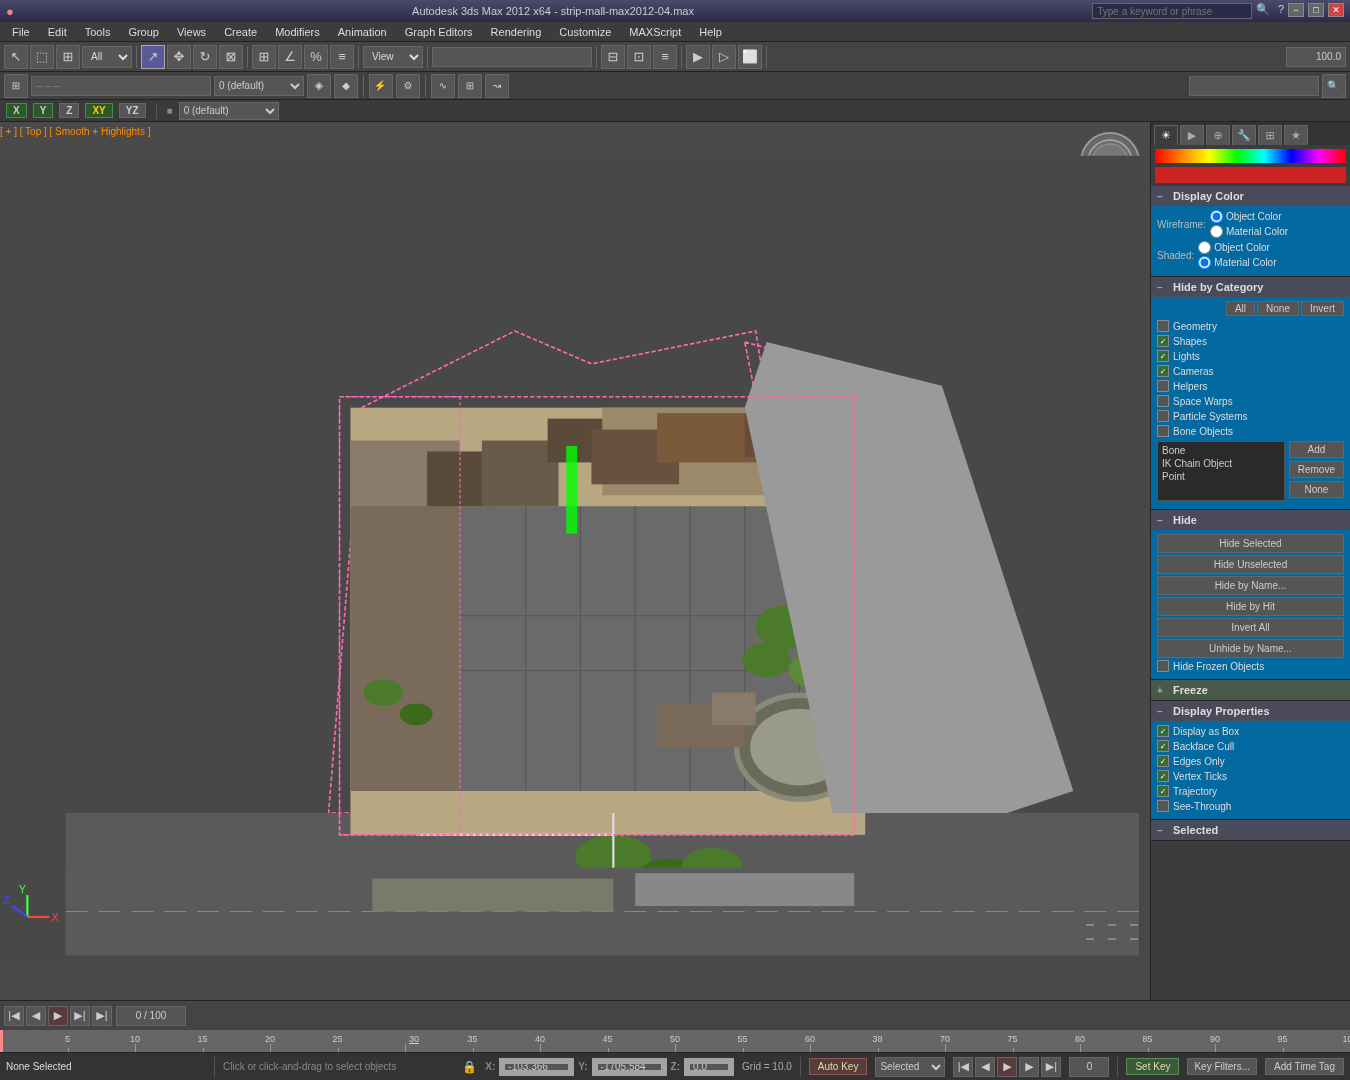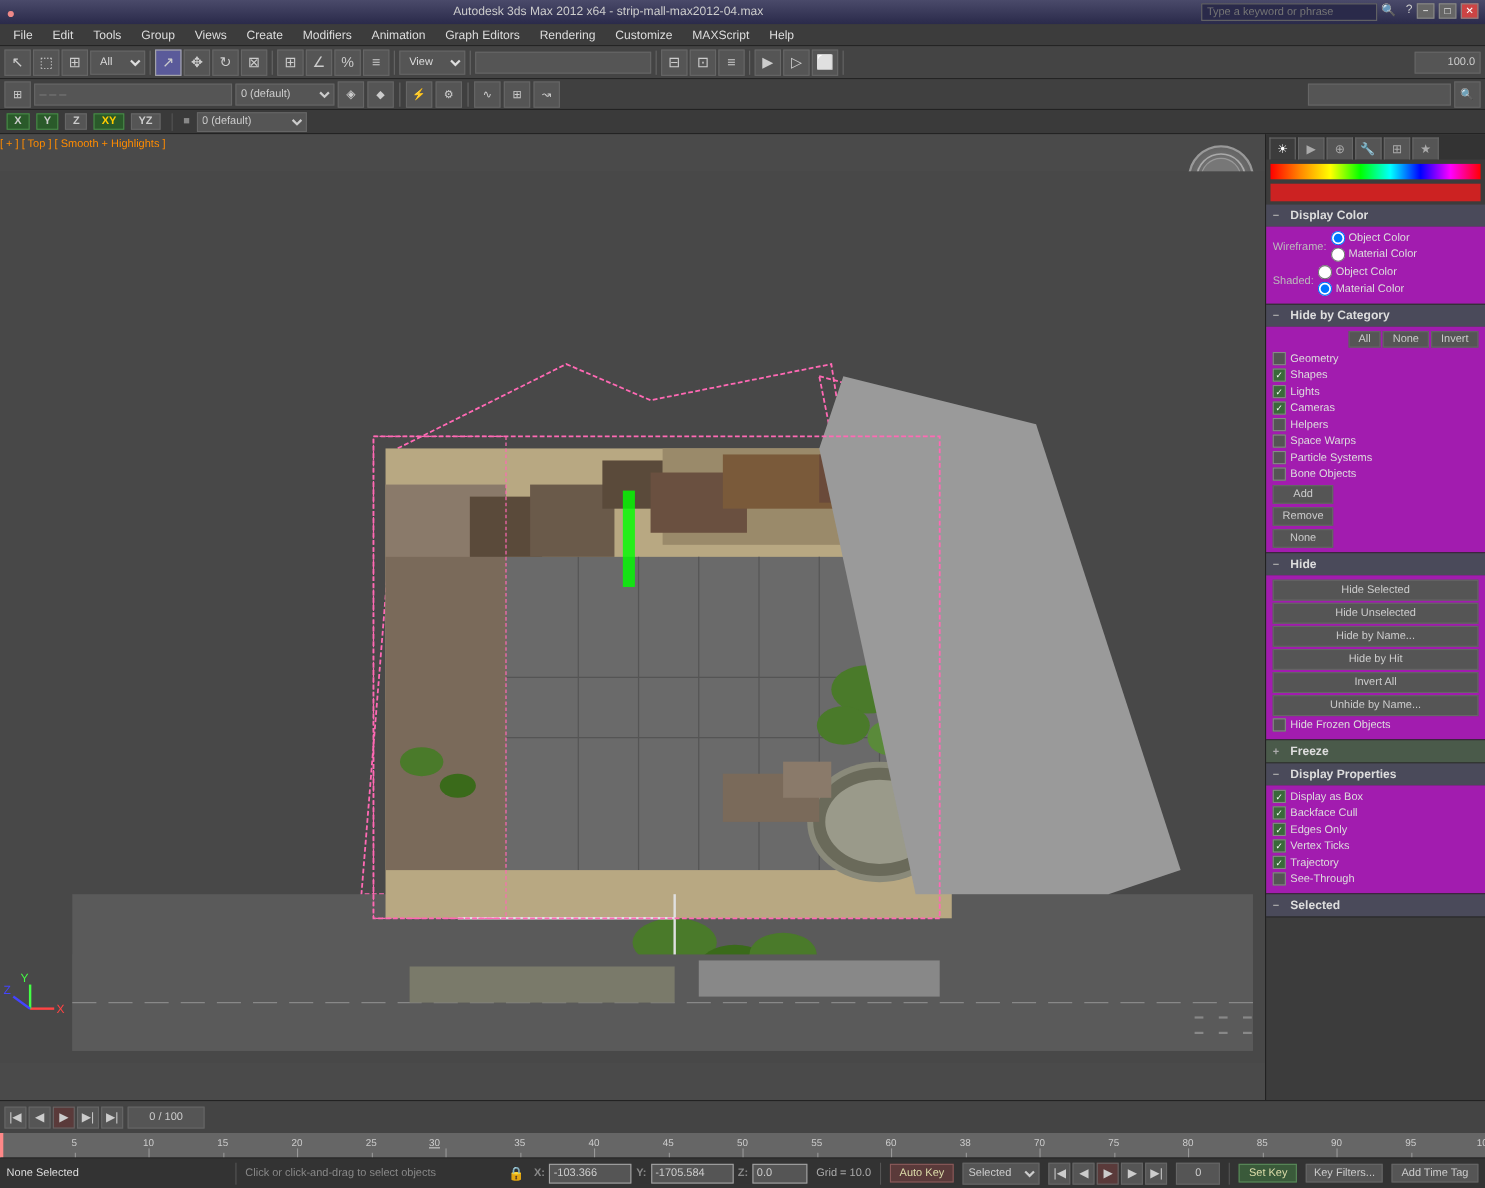--- a/index.html
+++ b/index.html
@@ -224,21 +224,21 @@
       font-weight: bold;
       color: #ddd;
     }
     .section-toggle {
       color: #aaa;
       font-size: 10px;
       width: 12px;
     }
     .section-content {
       padding: 4px 6px;
-      background: #a21caf;
+      background: #0369a1;
     }
 
     
     .prop-row {
       display: flex;
       align-items: center;
       margin-bottom: 3px;
       gap: 4px;
       font-size: 10px;
     }
@@ -330,21 +330,21 @@
     }
     .coord-display {
       display: flex;
       gap: 4px;
       align-items: center;
     }
     .coord-field {
       width: 75px;
       height: 18px;
       background: #555;
-      border: 1px solid #a3a3a3;
+      border: 6px solid #a3a3a3;
       color: #ccc;
       font-size: 10px;
       padding: 0 3px;
     }
     .coord-label {
       color: #888;
       font-size: 10px;
       font-weight: bold;
     }
 
@@ -724,20 +724,25 @@
         <div class="checkbox-row">
           <div class="cb"></div>
           <span>Particle Systems</span>
         </div>
         <div class="checkbox-row">
           <div class="cb"></div>
           <span>Bone Objects</span>
         </div>
 
         <div style="display:flex;gap:4px;margin-top:4px;">
+          <div class="bone-list" style="flex:1;">
+            <div class="bone-list-item">Bone</div>
+            <div class="bone-list-item">IK Chain Object</div>
+            <div class="bone-list-item">Point</div>
+          </div>
           <div class="bone-buttons">
             <button class="bone-btn">Add</button>
             <button class="bone-btn">Remove</button>
             <button class="bone-btn">None</button>
           </div>
         </div>
       </div>
     </div>
 
     <div class="panel-section">
@@ -831,21 +836,21 @@
       <div class="tl-number" style="left: 67.5px; position: absolute; bottom: 8px; font-size: 9px; color: rgb(204, 204, 204); transform: translateX(-50%);">5</div>
       <div class="tl-tick" style="left: 135px; position: absolute; bottom: 0px; width: 1px; height: 8px; background: rgb(153, 153, 153);"></div>
       <div class="tl-number" style="left: 135px; position: absolute; bottom: 8px; font-size: 9px; color: rgb(204, 204, 204); transform: translateX(-50%);">10</div>
       <div class="tl-tick" style="left: 202.5px; position: absolute; bottom: 0px; width: 1px; height: 4px; background: rgb(153, 153, 153);"></div>
       <div class="tl-number" style="left: 202.5px; position: absolute; bottom: 8px; font-size: 9px; color: rgb(204, 204, 204); transform: translateX(-50%);">15</div>
       <div class="tl-tick" style="left: 270px; position: absolute; bottom: 0px; width: 1px; height: 8px; background: rgb(153, 153, 153);"></div>
       <div class="tl-number" style="left: 270px; position: absolute; bottom: 8px; font-size: 9px; color: rgb(204, 204, 204); transform: translateX(-50%);">20</div>
       <div class="tl-tick" style="left: 337.5px; position: absolute; bottom: 0px; width: 1px; height: 4px; background: rgb(153, 153, 153);"></div>
       <div class="tl-number" style="left: 337.5px; position: absolute; bottom: 8px; font-size: 9px; color: rgb(204, 204, 204); transform: translateX(-50%);">25</div>
       <div class="tl-tick" style="left: 405px; position: absolute; bottom: 0px; width: 1px; height: 8px; background: rgb(153, 153, 153);"></div>
-      <div class="tl-number" style="left: 395px; position: absolute; bottom: 8px; font-size: 9px; color: rgb(204, 204, 204); transform: translateX(-50%); text-decoration: underline;">30</div>
+      <div class="tl-number" style="left: 414px; position: absolute; bottom: 8px; font-size: 9px; color: rgb(204, 204, 204); transform: translateX(-50%); text-decoration: underline;">30</div>
       <div class="tl-tick" style="left: 472.5px; position: absolute; bottom: 0px; width: 1px; height: 4px; background: rgb(153, 153, 153);"></div>
       <div class="tl-number" style="left: 472.5px; position: absolute; bottom: 8px; font-size: 9px; color: rgb(204, 204, 204); transform: translateX(-50%);">35</div>
       <div class="tl-tick" style="left: 540px; position: absolute; bottom: 0px; width: 1px; height: 8px; background: rgb(153, 153, 153);"></div>
       <div class="tl-number" style="left: 540px; position: absolute; bottom: 8px; font-size: 9px; color: rgb(204, 204, 204); transform: translateX(-50%);">40</div>
       <div class="tl-tick" style="left: 607.5px; position: absolute; bottom: 0px; width: 1px; height: 4px; background: rgb(153, 153, 153);"></div>
       <div class="tl-number" style="left: 607.5px; position: absolute; bottom: 8px; font-size: 9px; color: rgb(204, 204, 204); transform: translateX(-50%);">45</div>
       <div class="tl-tick" style="left: 675px; position: absolute; bottom: 0px; width: 1px; height: 8px; background: rgb(153, 153, 153);"></div>
       <div class="tl-number" style="left: 675px; position: absolute; bottom: 8px; font-size: 9px; color: rgb(204, 204, 204); transform: translateX(-50%);">50</div>
       <div class="tl-tick" style="left: 742.5px; position: absolute; bottom: 0px; width: 1px; height: 4px; background: rgb(153, 153, 153);"></div>
       <div class="tl-number" style="left: 742.5px; position: absolute; bottom: 8px; font-size: 9px; color: rgb(204, 204, 204); transform: translateX(-50%);">55</div>

